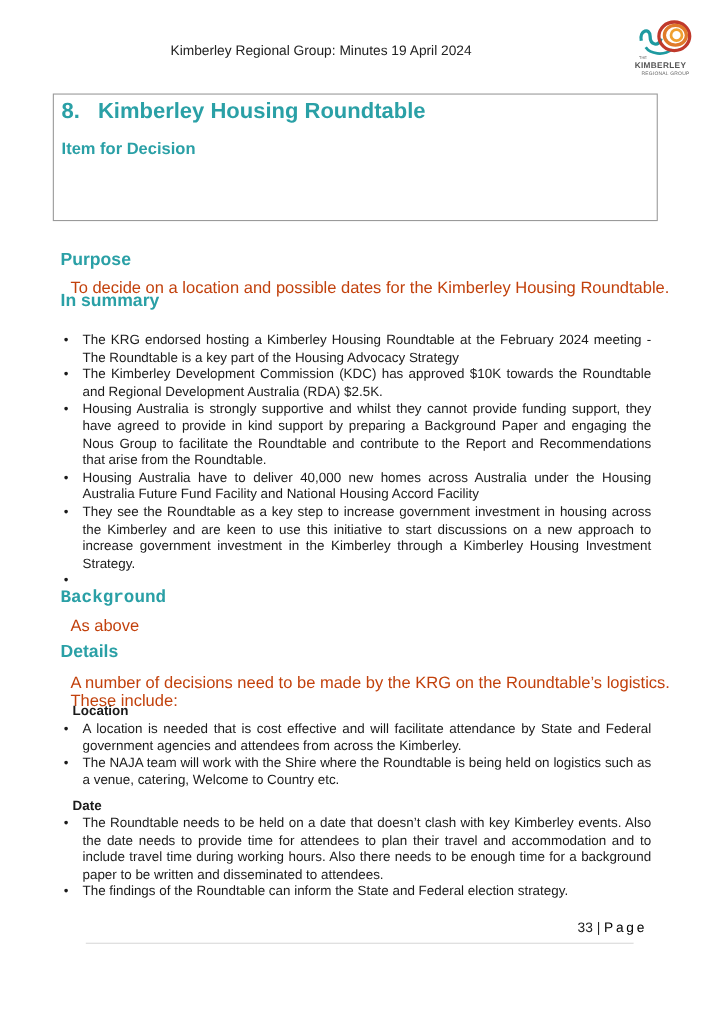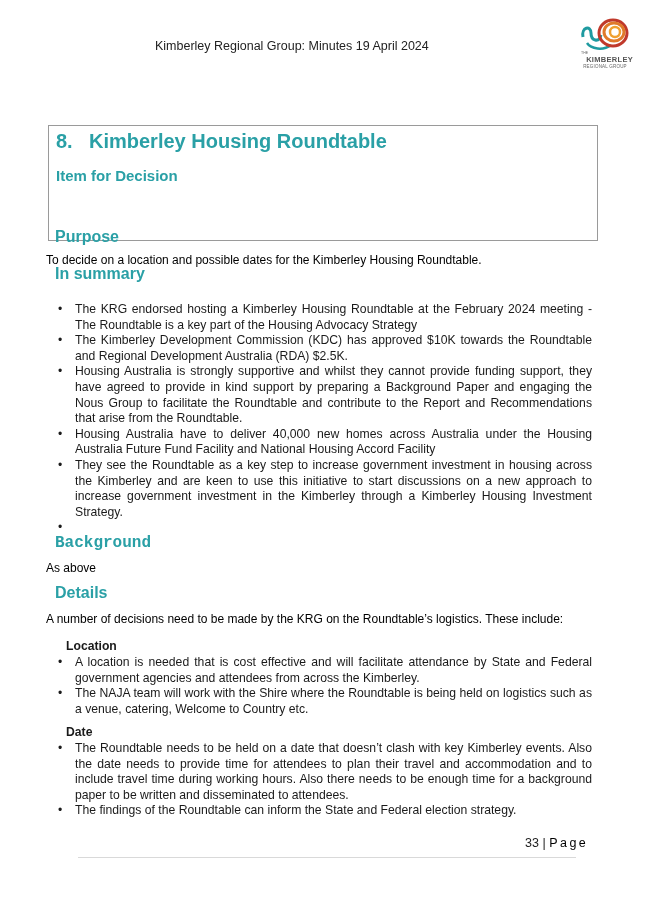--- a/index.html
+++ b/index.html
@@ -1,32 +1,32 @@
 <!DOCTYPE html>
 <html><head>
 <meta charset="utf-8">
 <style>
   html, body { margin:0; padding:0; background:#fff; }
   body { width:653px; height:924px; position:relative; overflow:hidden;
          font-family:"Liberation Sans", sans-serif; color:#1a1a1a; }
   .header-title { position:absolute; left:155px; top:39px; font-size:12.5px; color:#222; }
   .logo { position:absolute; left:577px; top:13px; width:56px; height:62px; }
-  .logo-text1 { position:absolute; left:0; top:42px; width:56px; text-align:right;
+  .logo-text1 { position:absolute; left:0; top:42px; width:56px; text-align:left;
                 font-size:7.5px; color:#555; letter-spacing:0.3px; font-weight:bold; }
   .logo-text2 { position:absolute; left:0; top:51px; width:56px; text-align:center;
                 font-size:4.5px; color:#666; letter-spacing:0.2px; }
   .logo-the { position:absolute; left:4px; top:38px; font-size:3.5px; color:#666; }
   .title-box { position:absolute; left:48px; top:85px; width:550px; height:116px;
-               border:1px solid #9a9a9a; box-sizing:border-box;margin-top:40px; }
+               border:1px solid #9a9a9a; box-sizing:border-box; }
   .title-main { position:absolute; left:7px; top:4px; font-size:20px; font-weight:bold; color:#2aa0a6; }
   .title-main .num { display:inline-block; width:33px; }
   .title-sub { position:absolute; left:7px; top:41px; font-size:15px; font-weight:bold; color:#2aa0a6; }
   .title-by { position:absolute; left:7px; top:79px; font-size:12.5px; font-weight:bold; color:#2aa0a6; }
   .h2 { position:absolute; left:55px; font-size:16px; font-weight:bold; color:#2aa0a6; }
-  .p { position:absolute; left:46px; font-size:12px; color:#000000; }
+  .p { position:absolute; left:64px; font-size:15px; color:#c2410c; }
   .h3 { position:absolute; left:55px; font-size:12.2px; font-weight:bold; color:#1a1a1a;margin-left:11px; }
   ul.bl { position:absolute; left:55px; width:537px; margin:0; padding:0; list-style:none; }
   ul.bl li { position:relative; padding-left:20px; font-size:12.2px; line-height:15.6px;
              text-align:justify; color:#1a1a1a; }
   ul.bl li .dot { position:absolute; left:3px; top:0; }
   .footer-page { position:absolute; left:525px; top:836px; font-size:12.5px; color:#222; }
   .footer-page .sep { color:#222; }
   .footer-page .pg { color:#000000; letter-spacing:2.5px; }
   .footer-rule { position:absolute; left:78px; top:857px; width:498px; height:1px; background:#d9d9d9; }
 </style>

